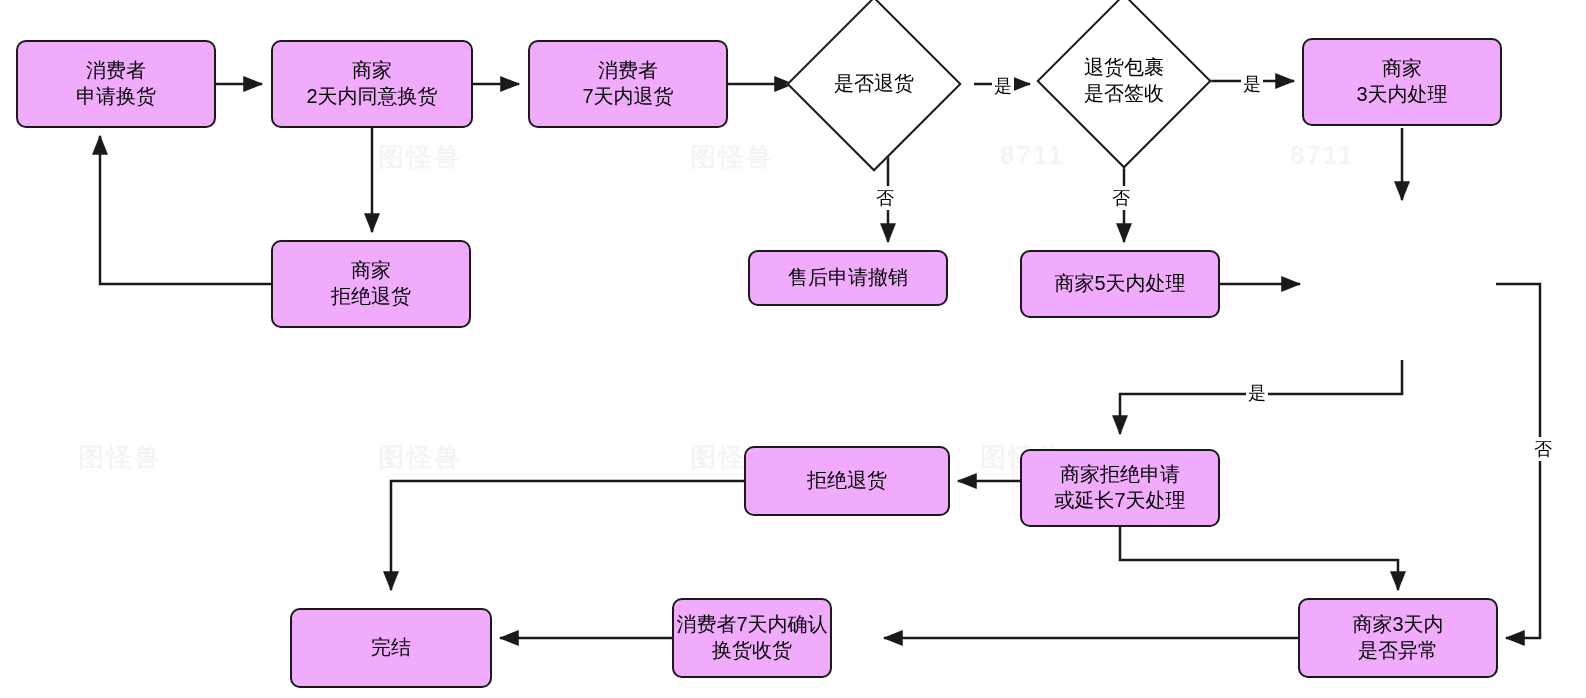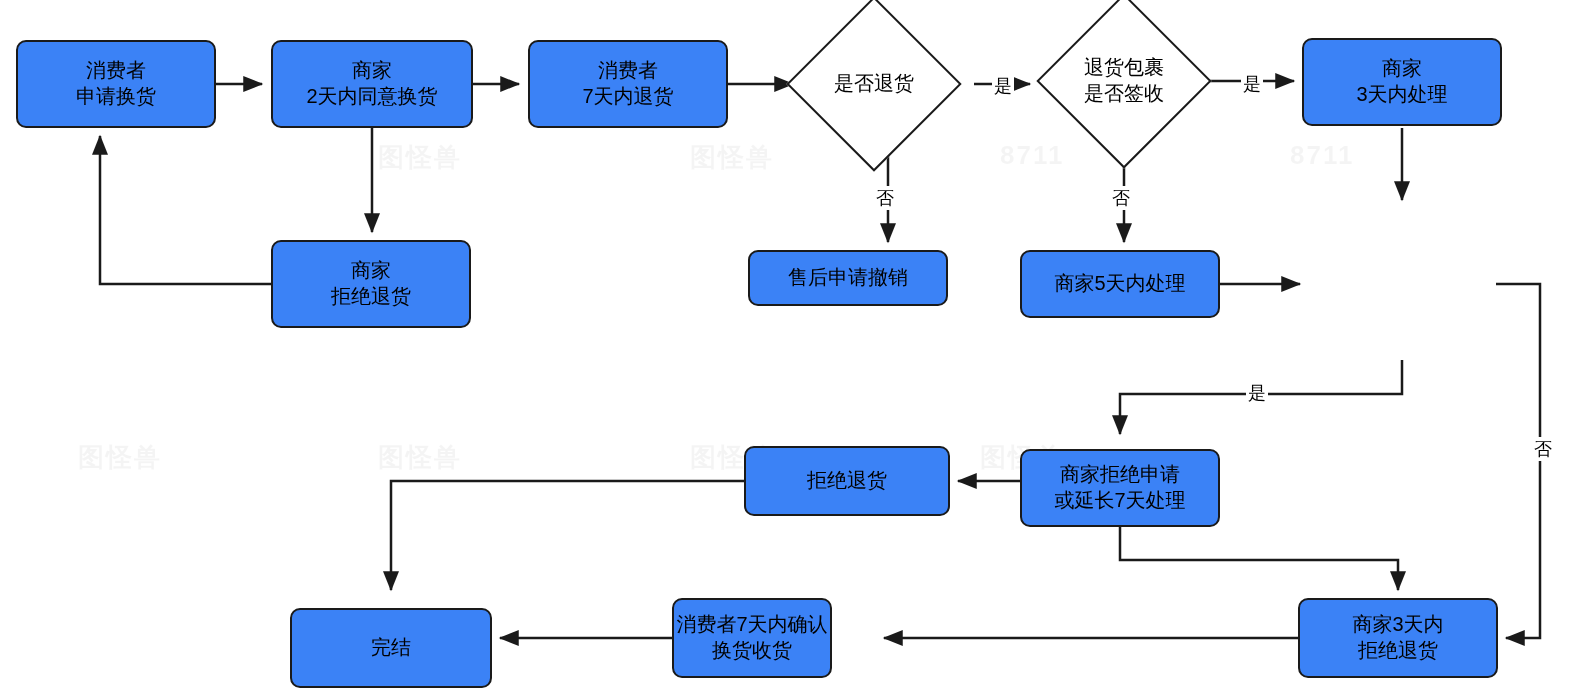--- a/index.html
+++ b/index.html
@@ -13,21 +13,21 @@
     height: 698px;
     background: #ffffff;
     font-family: "Liberation Sans", "DejaVu Sans", sans-serif;
     overflow: hidden;
   }
   .node {
     position: absolute;
     box-sizing: border-box;
     border: 2px solid #1a1a1a;
     border-radius: 10px;
-    background: #3b82f6;
+    background: #f0abfc;
     display: flex;
     align-items: center;
     justify-content: center;
     text-align: center;
     line-height: 1.28;
     font-size: 20px;
     color: #000000;
     white-space: pre-line;
     z-index: 3;
   }
@@ -167,21 +167,21 @@
   <div class="node" style="left:271px; top:240px; width:200px; height:88px;">商家
 拒绝退货</div>
   <div class="node" style="left:748px; top:250px; width:200px; height:56px;">售后申请撤销</div>
   <div class="node" style="left:1020px; top:250px; width:200px; height:68px;">商家5天内处理</div>
 
 
   <div class="node" style="left:1020px; top:449px; width:200px; height:78px;">商家拒绝申请
 或延长7天处理</div>
   <div class="node" style="left:744px; top:446px; width:206px; height:70px;">拒绝退货</div>
   <div class="node" style="left:1298px; top:598px; width:200px; height:80px;">商家3天内
-拒绝退货</div>
+是否异常</div>
   <div class="node" style="left:672px; top:598px; width:160px; height:80px;">消费者7天内确认
 换货收货</div>
   <div class="node" style="left:290px; top:598px; width:202px; height:80px;margin-top:10px;">完结</div>
 
   <div class="edge-label" style="left:992px;  top:74px;">是</div>
   <div class="edge-label" style="left:1241px; top:72px;">是</div>
   <div class="edge-label" style="left:874px;  top:186px;">否</div>
   <div class="edge-label" style="left:1110px; top:186px;">否</div>
   <div class="edge-label" style="left:1246px; top:381px;">是</div>
   <div class="edge-label" style="left:1532px; top:437px;">否</div>

